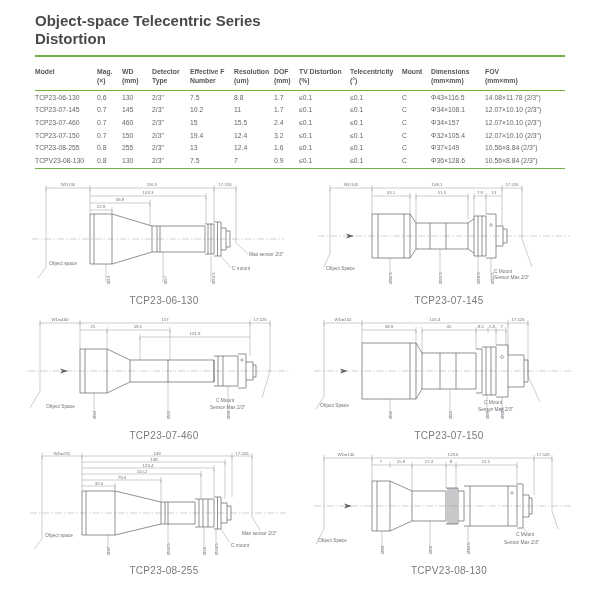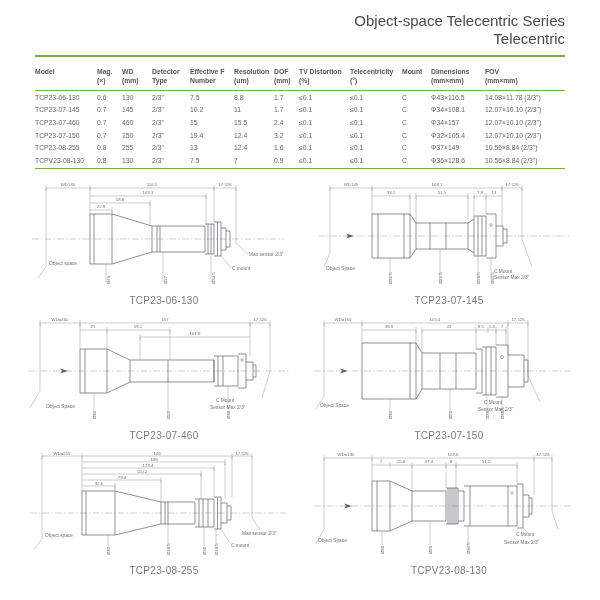--- a/index.html
+++ b/index.html
@@ -3,21 +3,21 @@
 <meta charset="utf-8">
 <style>
   html,body{margin:0;padding:0;}
   body{
     width:600px;height:600px;background:#ffffff;overflow:hidden;
     font-family:"Liberation Sans",sans-serif;
   }
   
   .title{
     margin:12px 35px 8px 35px;
-    font-size:15px;font-weight:normal;color:#4a4a4a;line-height:1.18;text-align:right;
+    font-size:15px;font-weight:bold;color:#4a4a4a;line-height:1.18;
   }
   .rule{height:2px;background:#74b043;margin:0 35px;}
   
   .table-wrap{margin:8px 35px 0 35px;}
   table{width:530px;border-collapse:collapse;table-layout:fixed;}
   thead th{
     text-align:left;font-size:6.8px;font-weight:bold;color:#555;
     padding:3px 1px 4px 0;vertical-align:top;line-height:1.3;
     border-bottom:1.3px solid #74b043;
   }
@@ -47,21 +47,21 @@
   svg .rt{font-size:4.3px;text-anchor:start;}
   svg .arr{fill:#5f6368;stroke:none;}
   svg .screw{stroke:#5f6368;stroke-width:.5;fill:none;}
 </style>
 </head>
 <body>
 
 <header>
   <div class="title">
     <div>Object-space Telecentric Series</div>
-    <div>Telecentric</div>
+    <div>Distortion</div>
   </div>
   <div class="rule"></div>
 </header>
 
 <div class="table-wrap">
   <table>
     <colgroup>
       <col class="c1">
         <col class="c2">
         <col class="c3">

